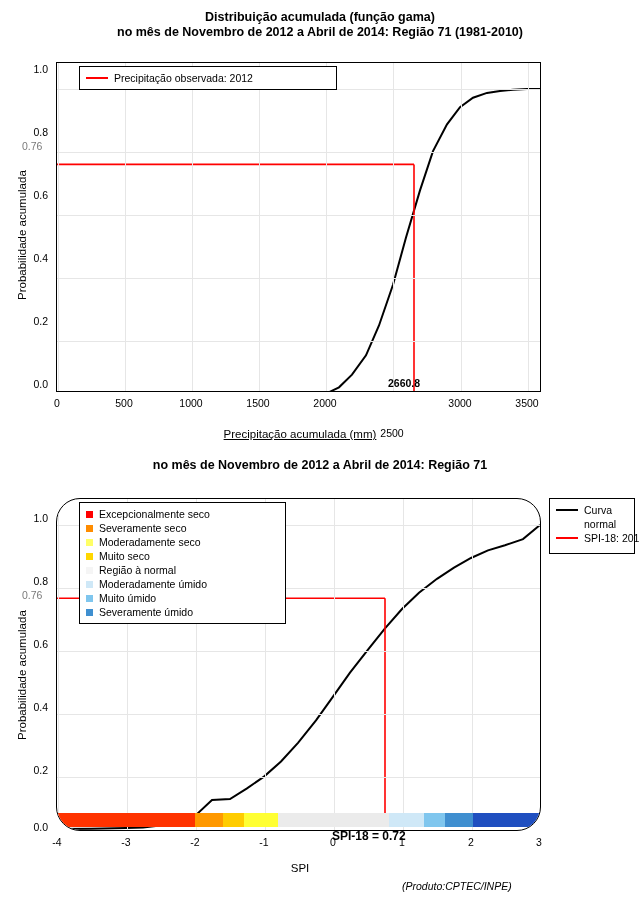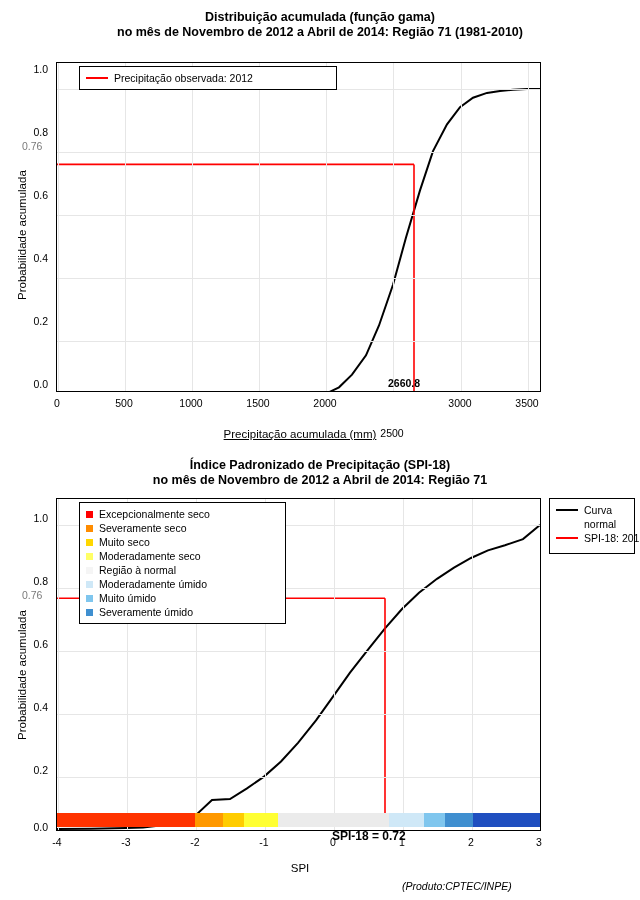--- a/index.html
+++ b/index.html
@@ -47,20 +47,21 @@
     left: 56px;
     top: 62px;
     width: 485px;
     height: 330px;
   }
   #plot-bottom {
     left: 56px;
     top: 48px;
     width: 485px;
     height: 333px;
+    border-radius: 24px;
   }
 
   .grid-line {
     position: absolute;
     background: #e6e6e6;
   }
   .grid-h { left: 0; width: 100%; height: 1px; }
   .grid-v { top: 0; height: 100%; width: 1px; }
 
   .tick-label {
@@ -222,21 +223,20 @@
   <div class="tick-label xtick" style="left:362px; top:397px;margin-top:30px;">2500</div>
   <div class="tick-label xtick" style="left:430px; top:397px;">3000</div>
   <div class="tick-label xtick" style="left:497px; top:397px;">3500</div>
 
   <div class="axis-title" style="left:120px; top:428px; width:360px;text-decoration:underline;">Precipitação acumulada (mm)</div>
 </div>
 
 <div class="panel" id="panel-bottom">
 
   <div class="title-block" id="title-bottom">
-    <div>Índice Padronizado de Precipitação (SPI-18)</div>
     <div>no mês de Novembro de 2012 a Abril de 2014: Região 71</div>
   </div>
 
   <div class="ylabel-rot" style="left:16px; top:290px;">Probabilidade acumulada</div>
 
   <div class="tick-label ytick" style="left:8px; top:62px;">1.0</div>
   <div class="tick-label ytick" style="left:8px; top:125px;">0.8</div>
   <div class="tick-label ytick" style="left:8px; top:188px;">0.6</div>
   <div class="tick-label ytick" style="left:8px; top:251px;">0.4</div>
   <div class="tick-label ytick" style="left:8px; top:314px;">0.2</div>
@@ -274,26 +274,26 @@
     <div class="legend-box" style="left:22px; top:3px; width:207px;">
       <div class="legend-row">
         <span class="legend-dot" style="background:#ff0000;"></span>
         <span>Excepcionalmente seco</span>
       </div>
       <div class="legend-row">
         <span class="legend-dot" style="background:#ff8c00;"></span>
         <span>Severamente seco</span>
       </div>
       <div class="legend-row">
+        <span class="legend-dot" style="background:#ffff66;"></span>
+        <span>Moderadamente seco</span>
+      </div>
+      <div class="legend-row">
         <span class="legend-dot" style="background:#ffd700;"></span>
         <span>Muito seco</span>
-      </div>
-      <div class="legend-row">
-        <span class="legend-dot" style="background:#ffff66;"></span>
-        <span>Moderadamente seco</span>
       </div>
       <div class="legend-row">
         <span class="legend-dot" style="background:#f5f5f5;"></span>
         <span>Região à normal</span>
       </div>
       <div class="legend-row">
         <span class="legend-dot" style="background:#cfe8f7;"></span>
         <span>Moderadamente úmido</span>
       </div>
       <div class="legend-row">

